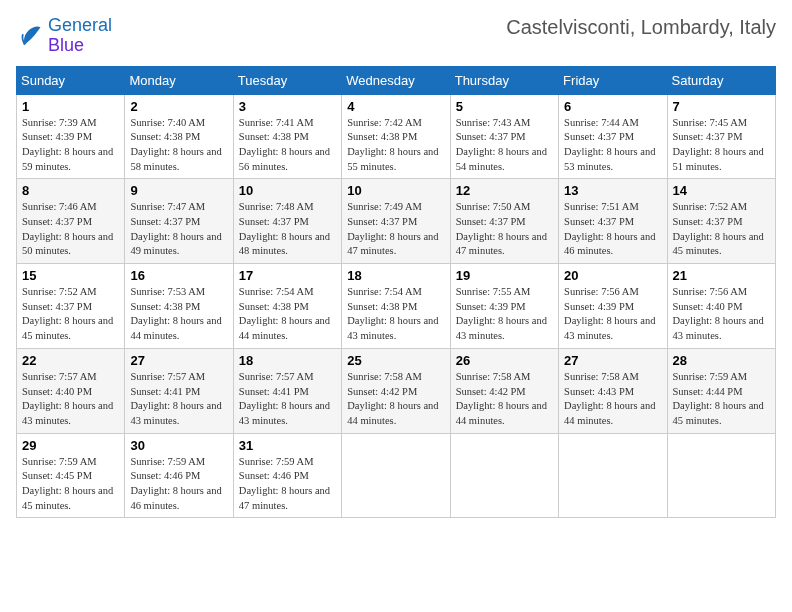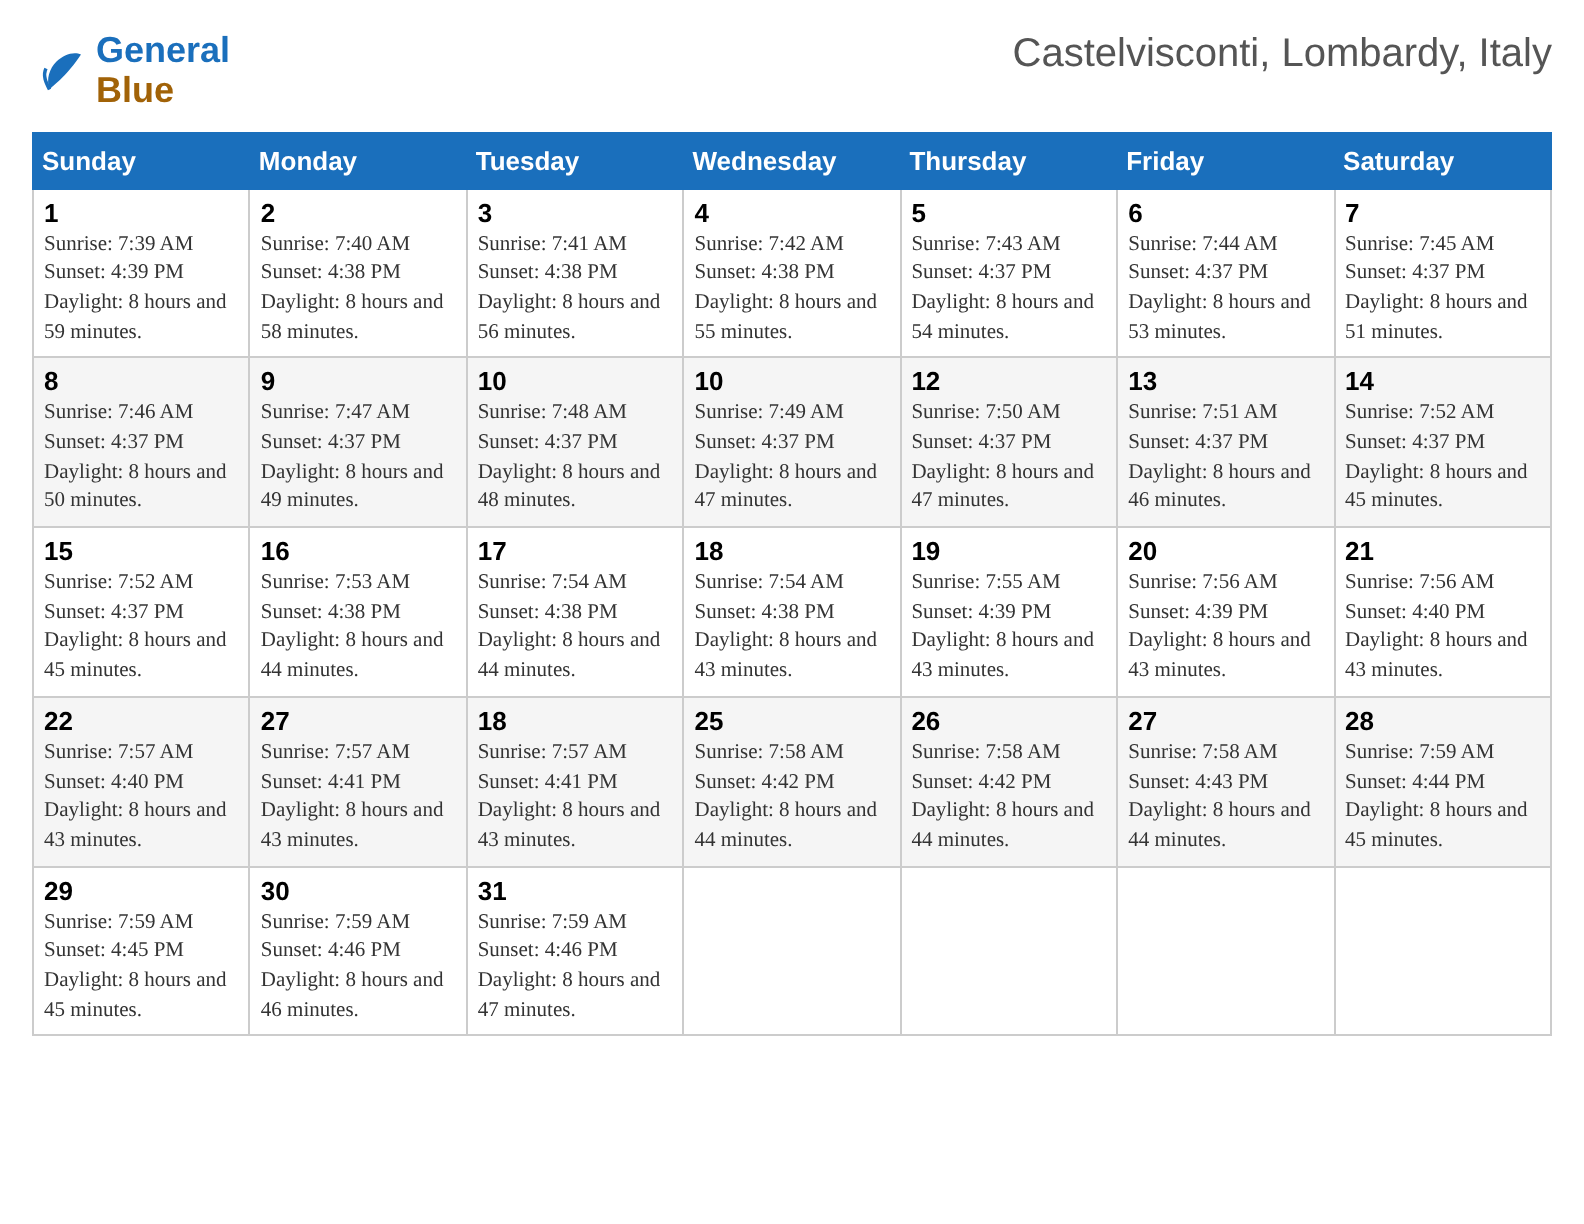--- a/index.html
+++ b/index.html
@@ -16,21 +16,21 @@
       align-items: flex-start;
       margin-bottom: 10px;
     }
     .logo {
       display: flex;
       align-items: center;
       gap: 4px;
     }
     .logo-text {
       font-size: 18px;
-      font-weight: bold;
+      font-weight: normal;
       color: #333;
       line-height: 1.1;
     }
     .logo-text span {
       color: #1a6fbc;
     }
     .logo-bird {
       width: 28px;
       height: 28px;
     }
@@ -50,21 +50,21 @@
       width: 100%;
       border-collapse: collapse;
       font-size: 11px;
     }
     .calendar th {
       background: #1a6fbc;
       color: #fff;
       padding: 6px 4px;
       text-align: left;
       font-size: 13px;
-      font-weight: bold;
+      font-weight: normal;
       border: 1px solid #1a6fbc;
     }
     .calendar td {
       border: 1px solid #ccc;
       padding: 4px 5px;
       vertical-align: top;
       width: calc(100% / 7);
       min-height: 80px;
       background: #fff;
     }
@@ -91,21 +91,21 @@
 <body>
 
 <div class="header">
   <div class="logo">
     <svg class="logo-bird" viewBox="0 0 32 32" xmlns="http://www.w3.org/2000/svg">
       <path d="M28 6 C24 4, 18 6, 14 10 C10 14, 8 20, 10 26 C14 22, 20 18, 28 6Z" fill="#1a6fbc"></path>
       <path d="M10 26 C8 22, 6 18, 8 14" fill="none" stroke="#1a6fbc" stroke-width="2"></path>
     </svg>
     <div class="logo-text">
       <div><span>General</span></div>
-      <div><span style="color:#a16207">Blue</span></div>
+      <div><span style="color:#6d28d9">Blue</span></div>
     </div>
   </div>
   <div class="title-block">
     <div class="location">Castelvisconti, Lombardy, Italy</div>
   </div>
 </div>
 
 <table class="calendar">
   <thead>
     <tr>

